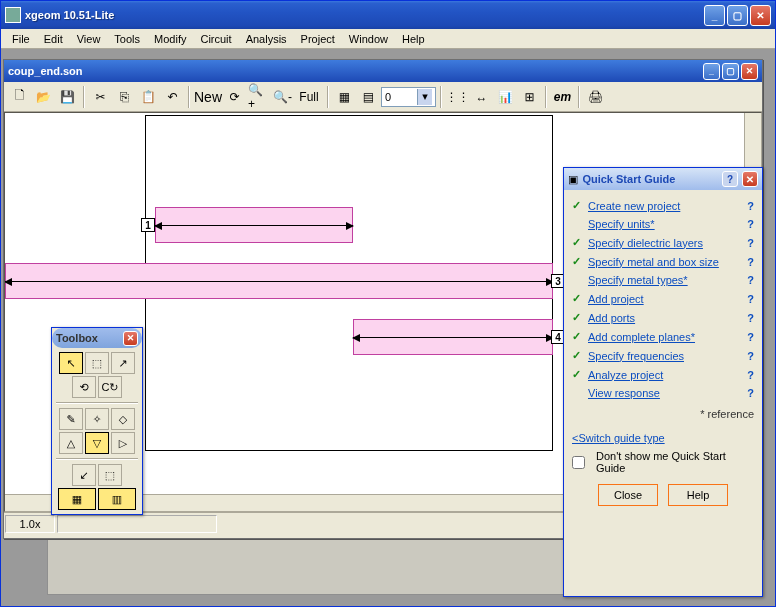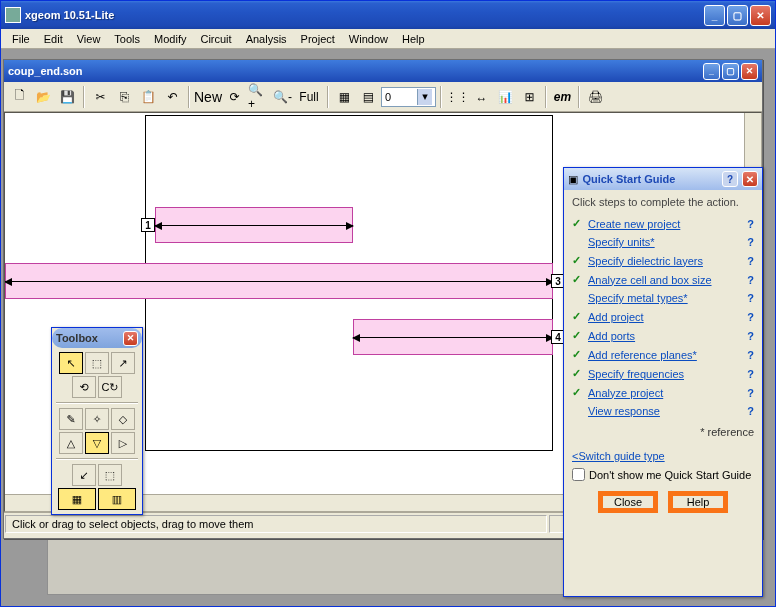--- a/index.html
+++ b/index.html
@@ -62,23 +62,23 @@
 .qsg-title { height:22px; background:linear-gradient(to bottom,#d6e4f7,#a0bcec); display:flex;align-items:center; padding:0 4px; gap:4px;}
 .qsg-title .title-text{flex:1; font-weight:bold; color:#1d49b5;}
 .qsg-body { padding:6px 8px; }
 .qsg-hint { color:#444; margin-bottom:6px;}
 .qsg-item { display:flex; align-items:center; gap:4px; padding:3px 0;}
 .qsg-item .chk { width:12px; color:#1a8b1a; font-weight:bold;}
 .qsg-item a { color:#0b4dc0; text-decoration:underline; flex:1;}
 .qsg-item .q { color:#0b4dc0; font-weight:bold; cursor:pointer;}
 .qsg-opt { text-align:right; color:#333; margin:6px 0 12px;}
 .qsg-switch { color:#0b4dc0; text-decoration:underline; display:block; margin:6px 0;}
-.qsg-chk { display:flex; align-items:center; gap:4px; margin:4px 0 10px;}
+.qsg-chk { display:flex; align-items:center; gap:11px; margin:4px 0 10px;}
 .qsg-btns { display:flex; gap:10px; justify-content:center;}
-.qsg-btn { width:60px; height:22px; border:5px solid #f97316; background:#ece9d8; cursor:pointer;}
+.qsg-btn { width:60px; height:22px; border:1px solid #f97316; background:#ece9d8; cursor:pointer;}
 
 .shadow-inner { position:absolute; left:46px; top:486px; width:712px; height:60px; border:1px solid #888; background:#ece9d8; opacity:0.6; z-index:0;}
 </style>
 </head>
 <body>
 
 <div class="outer-window">
   <div class="titlebar">
     <div class="app-icon"></div>
     <div class="title-text">xgeom 10.51-Lite</div>
@@ -165,21 +165,20 @@
 
         <div class="port" style="left:136px; top:105px;">1</div>
         <div class="port" style="left:546px; top:161px;">3</div>
         <div class="port" style="left:546px; top:217px;">4</div>
 
         <div class="vscroll"></div>
         <div class="hscroll"></div>
       </div>
 
       <div class="statusbar">
-        <div class="status-cell" style="flex:1">Click or drag to select objects, drag to move them</div>
         <div class="status-cell" style="width:50px;justify-content:center">1.0x</div>
         <div class="status-cell" style="width:160px"></div>
       </div>
     </div>
 
     <div class="toolbox">
       <div class="toolbox-title">
         <span class="title-text">Toolbox</span>
         <div class="win-btn close" style="width:15px;height:15px;font-size:9px">✕</div>
       </div>
@@ -217,60 +216,59 @@
     </div>
 
     <div class="qsg">
       <div class="qsg-title">
         <span>▣</span>
         <span class="title-text">Quick Start Guide</span>
         <div class="win-btn" style="width:16px;height:16px;background:#c8d5ee;color:#1d49b5">?</div>
         <div class="win-btn close" style="width:16px;height:16px">✕</div>
       </div>
       <div class="qsg-body">
-        <div class="qsg-hint">Click steps to complete the action.</div>
         <div id="qsg-list">
             <div class="qsg-item">
               <span class="chk">✓</span>
               <a href="#">Create new project</a>
               <span class="q">?</span>
             </div>
             <div class="qsg-item">
               <span class="chk"></span>
               <a href="#">Specify units*</a>
               <span class="q">?</span>
             </div>
             <div class="qsg-item">
               <span class="chk">✓</span>
               <a href="#">Specify dielectric layers</a>
               <span class="q">?</span>
             </div>
             <div class="qsg-item">
               <span class="chk">✓</span>
-              <a href="#">Analyze cell and box size</a>
+              <a href="#">Specify metal and box size</a>
               <span class="q">?</span>
             </div>
             <div class="qsg-item">
               <span class="chk"></span>
               <a href="#">Specify metal types*</a>
               <span class="q">?</span>
             </div>
             <div class="qsg-item">
               <span class="chk">✓</span>
               <a href="#">Add project</a>
               <span class="q">?</span>
             </div>
             <div class="qsg-item">
               <span class="chk">✓</span>
               <a href="#">Add ports</a>
               <span class="q">?</span>
             </div>
             <div class="qsg-item">
               <span class="chk">✓</span>
-              <a href="#">Add reference planes*</a>
+              <a href="#">Add complete planes*</a>
               <span class="q">?</span>
             </div>
             <div class="qsg-item">
               <span class="chk">✓</span>
               <a href="#">Specify frequencies</a>
               <span class="q">?</span>
             </div>
             <div class="qsg-item">
               <span class="chk">✓</span>
               <a href="#">Analyze project</a>

